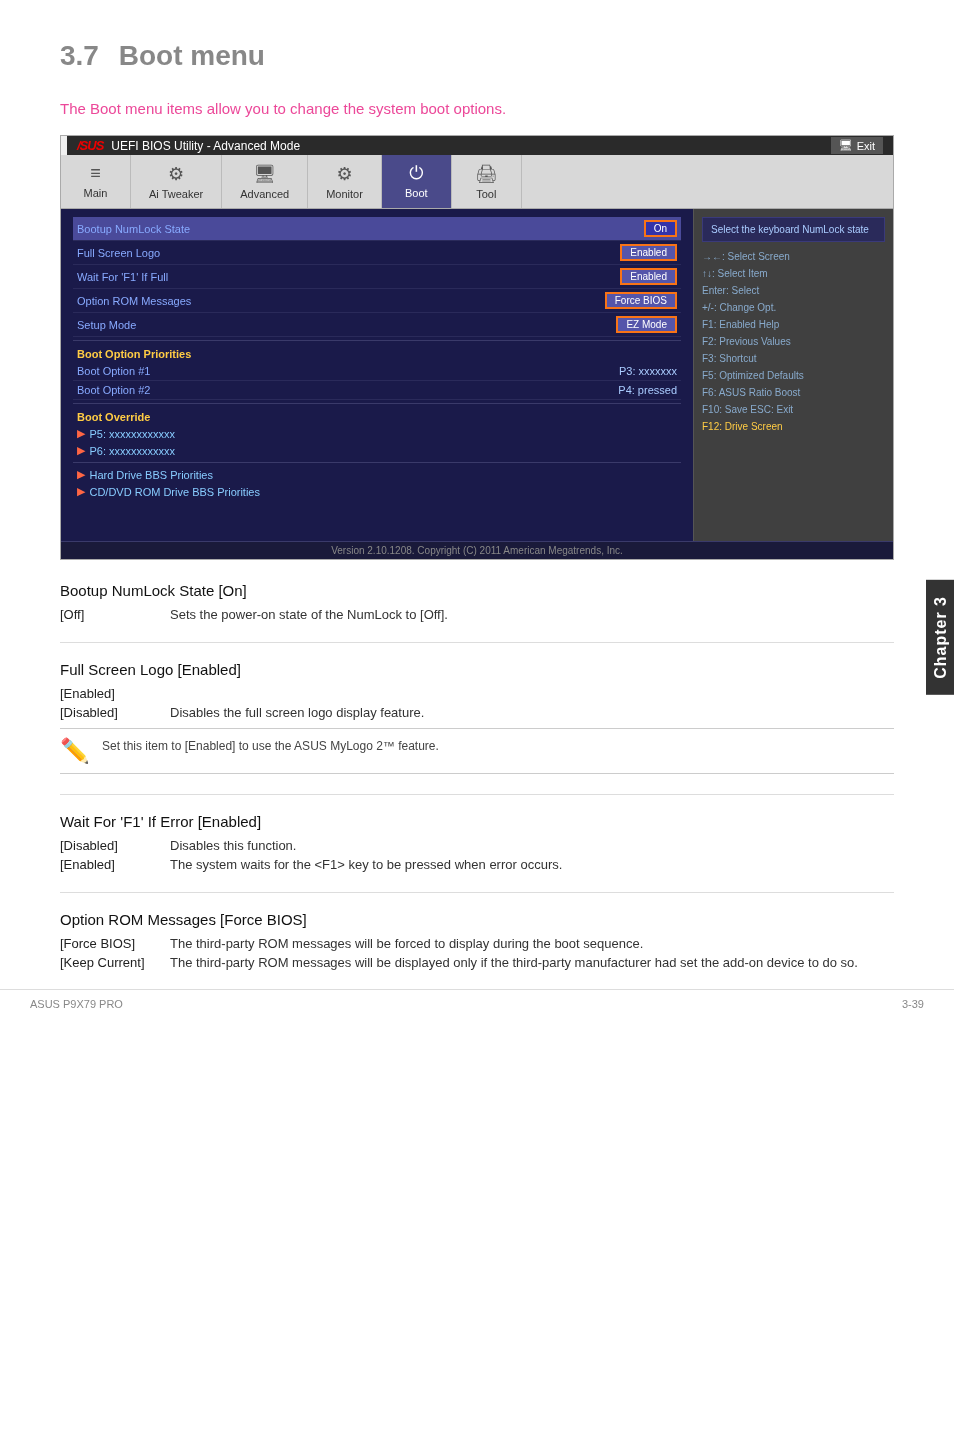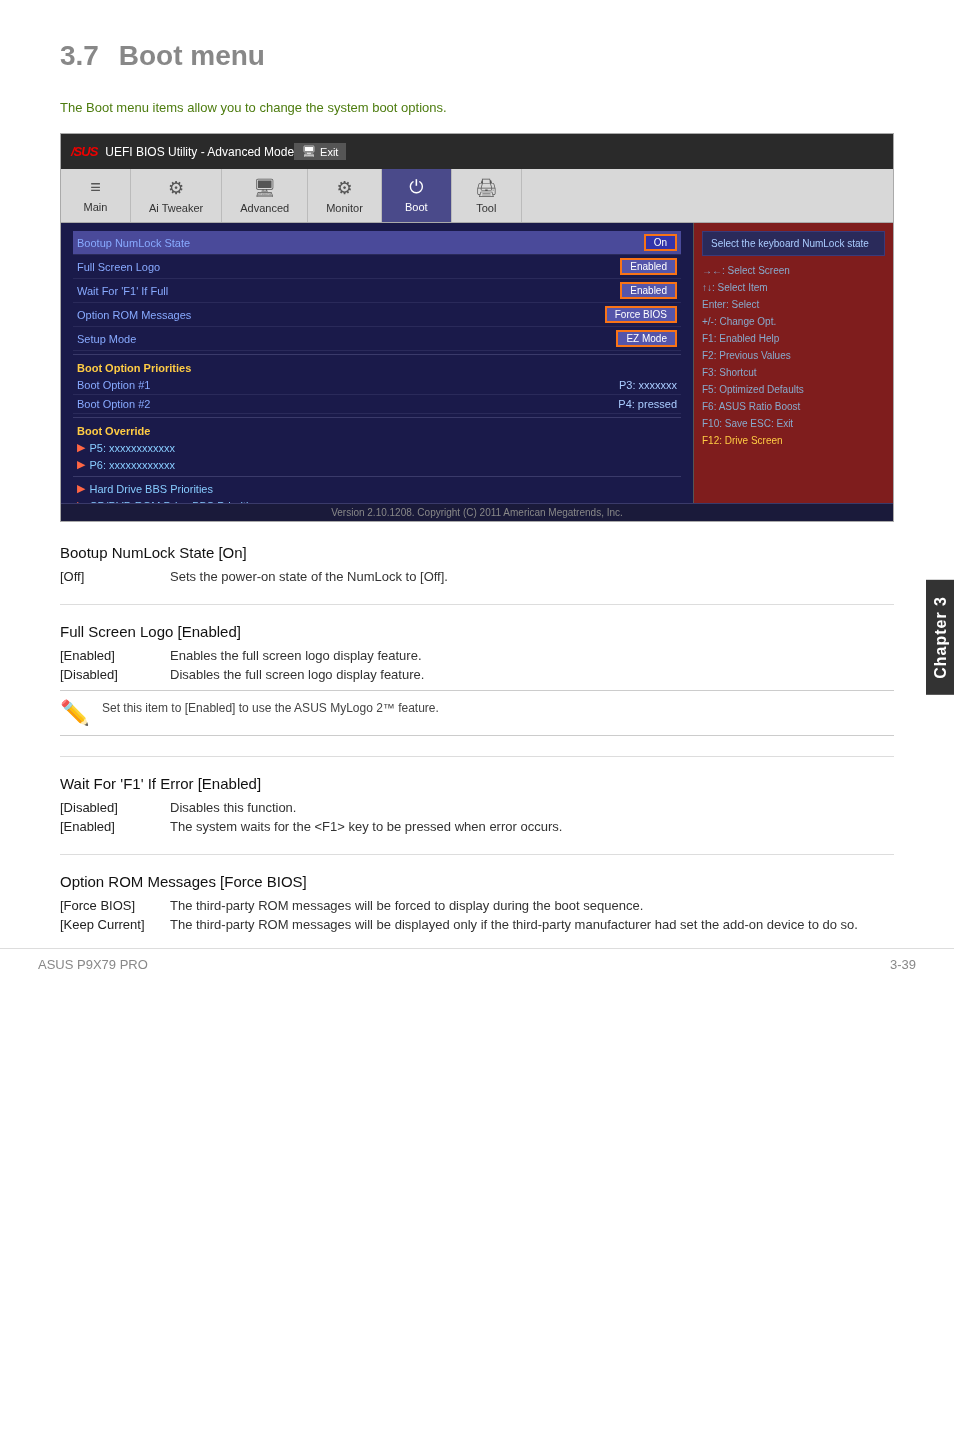--- a/index.html
+++ b/index.html
@@ -41,39 +41,41 @@
       margin-bottom: 28px;
       color: #222;
     }
 
     .section-heading span {
       color: #888;
       margin-right: 12px;
     }
 
     .intro-text {
-      font-size: 13px;
-      color: #4d7c0f;
+      font-size: 15px;
+      color: #ec4899;
       margin-bottom: 18px;
     }
 
     
     .bios-box {
       border: 1px solid #aaa;
       background: #f0f0f0;
       margin-bottom: 22px;
     }
 
     .bios-titlebar {
       background: #2a2a2a;
       color: #fff;
       display: flex;
       align-items: center;
-      padding: 9px 10px;
+      justify-content: space-between;
+      padding: 1px 10px;
       font-size: 12px;
+      margin-left: 6px;
     }
 
     .bios-titlebar-left {
       display: flex;
       align-items: center;
       gap: 8px;
     }
 
     .asus-logo {
       color: #e00;
@@ -126,35 +128,35 @@
       color: #555;
     }
 
     .bios-nav-item.active .nav-icon {
       color: #fff;
     }
 
     
     .bios-content {
       display: flex;
-      height: 280px;
+      height: 332px;
     }
 
     .bios-main {
       flex: 1;
       background: #1a1a4a;
       color: #ccc;
       font-size: 11px;
       padding: 8px 12px;
       overflow: hidden;
     }
 
     .bios-right {
       width: 200px;
-      background: #7f1d1d;
+      background: #404040;
       color: #aaa;
       font-size: 10px;
       padding: 8px;
       border-left: 1px solid #555;
     }
 
     .bios-row {
       display: flex;
       justify-content: space-between;
       align-items: center;
@@ -295,22 +297,22 @@
       line-height: 1.5;
     }
 
     .page-footer {
       position: absolute;
       bottom: 20px;
       left: 0;
       right: 0;
       display: flex;
       justify-content: space-between;
-      padding: 0 38px;
-      font-size: 13px;
+      padding: 0 30px;
+      font-size: 11px;
       color: #888;
       border-top: 1px solid #ddd;
       padding-top: 8px;
     }
 
     .section-divider {
       border: none;
       border-top: 1px solid #ddd;
       margin: 18px 0;
     }
@@ -470,21 +472,20 @@
     </div>
   </div>
 
   <hr class="section-divider">
 
   <div class="subsection">
     <div class="subsection-title">Full Screen Logo [Enabled]</div>
     <div class="option-table">
       <div class="option-row">
         <span class="option-key">[Enabled]</span>
-        <span class="option-desc">Enables the full screen logo display feature.</span>
       </div>
       <div class="option-row">
         <span class="option-key">[Disabled]</span>
         <span class="option-desc">Disables the full screen logo display feature.</span>
       </div>
     </div>
     <div class="note-box">
       <div class="note-icon">✏️</div>
       <div class="note-text">Set this item to [Enabled] to use the ASUS MyLogo 2™ feature.</div>
     </div>

